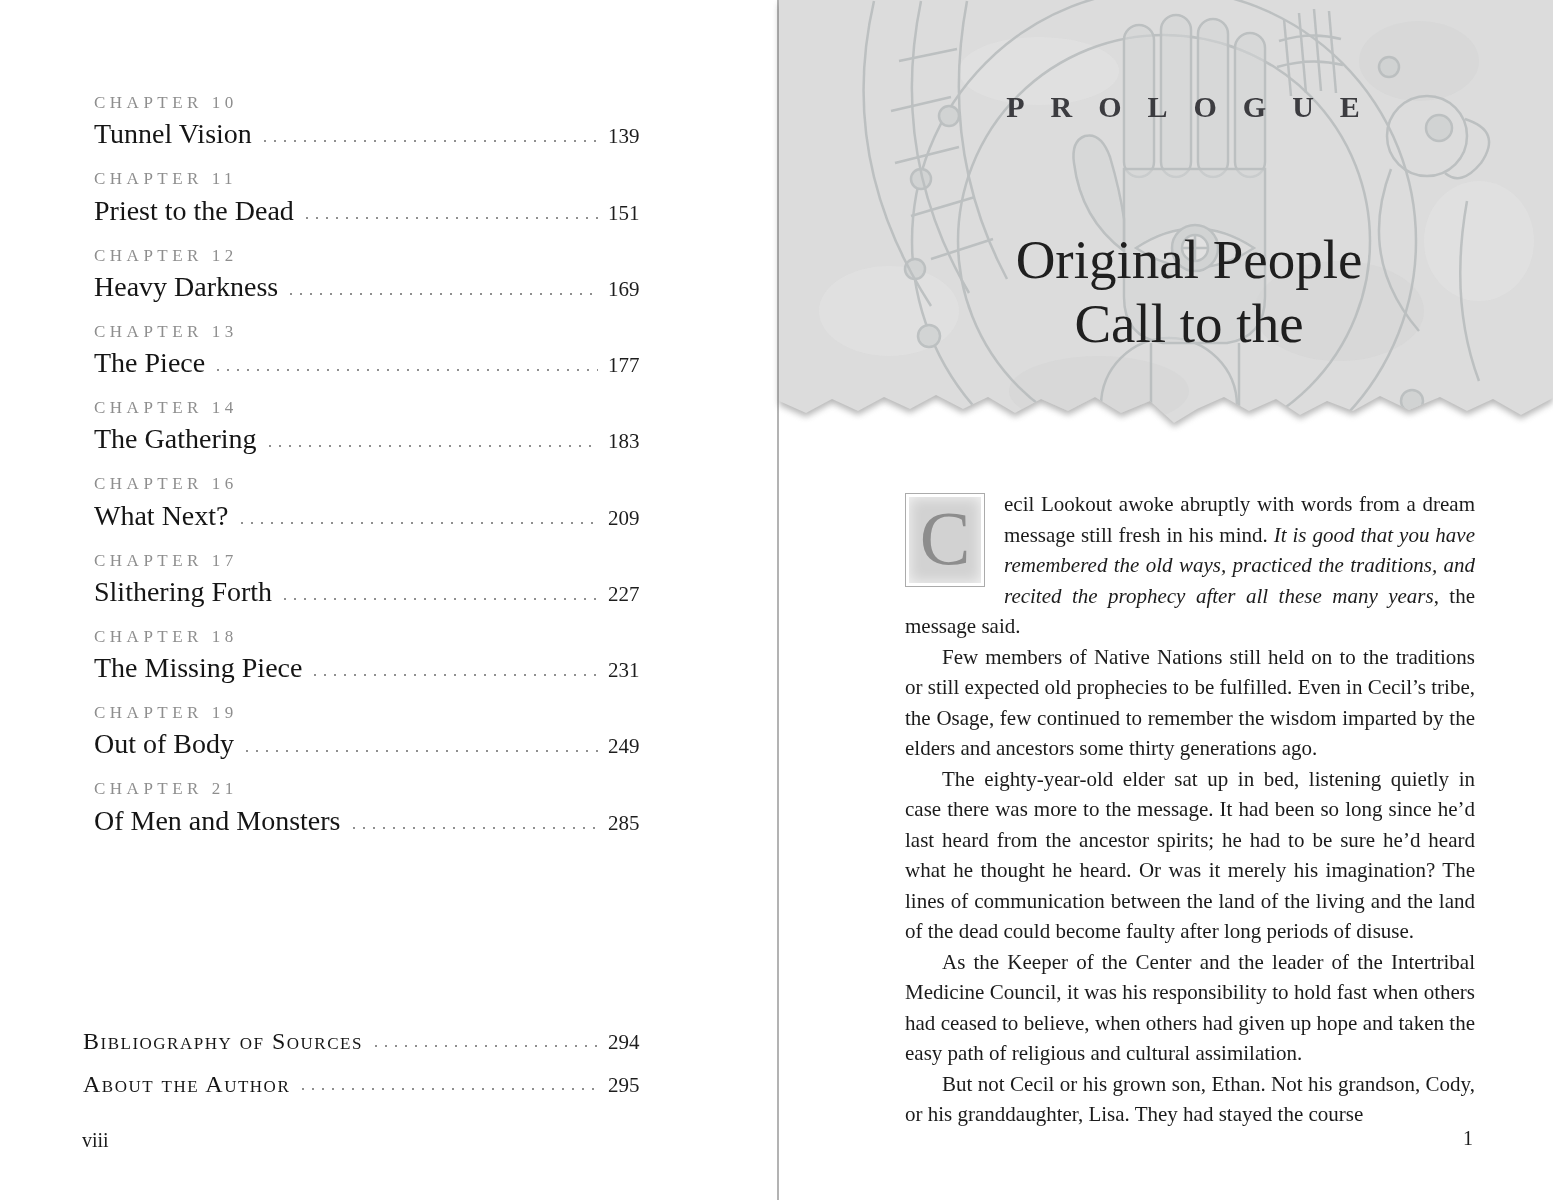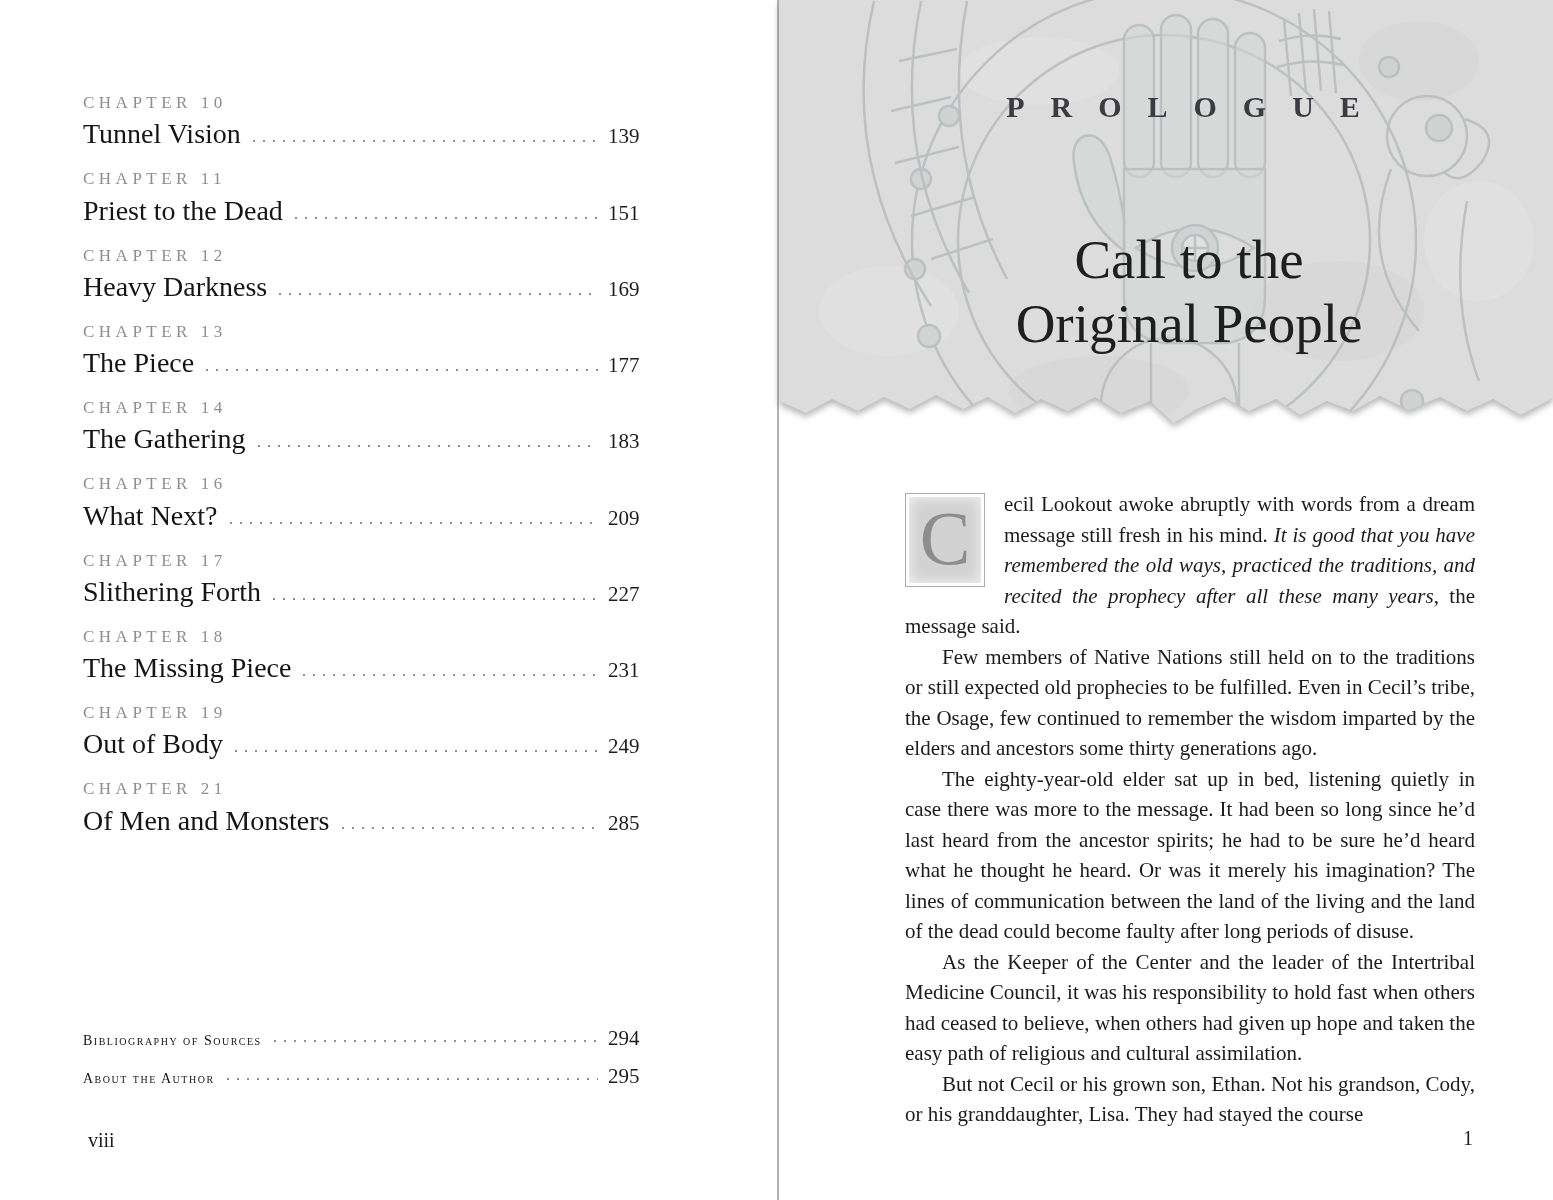--- a/index.html
+++ b/index.html
@@ -12,41 +12,41 @@
     border-bottom:1px solid #ebebeb;
     display:flex;
   }
   .page{position:relative;height:100%;}
   .page-left{width:777px;background:#ffffff;}
   .gutter{width:2px;background:#b3b3b3;height:100%;}
   .page-right{width:774px;background:#ffffff;}
 
   
   .toc{position:absolute;top:92px;left:83px;width:567px;}
-  .toc-entry{margin-bottom:17px;}
+  .toc-entry{margin-bottom:17px;margin-left:11px;}
   .toc-chapter{
     font-size:17px;letter-spacing:4.5px;color:#8e8e8e;
     margin-bottom:3px;line-height:1.25;
   }
   .toc-row{display:flex;align-items:baseline;}
   .toc-title{font-size:28px;color:#151515;white-space:nowrap;line-height:1.25;}
   .leader{
     flex:1;height:2px;align-self:flex-end;
     margin:0 10px 9px 12px;
     background:repeating-linear-gradient(90deg,#8f8f8f 0 2px,transparent 2px 10px);
   }
   .toc-page{font-size:21px;color:#1d1d1d;min-width:42px;text-align:left;}
   .backmatter{position:absolute;top:1026px;left:83px;width:567px;}
   .bm-row{margin-bottom:13px;}
   .bm-title{
-    font-size:14px;color:#151515;white-space:nowrap;
+    font-size:24px;color:#151515;white-space:nowrap;
     font-variant:small-caps;letter-spacing:1.5px;line-height:1.25;font-family:Liberation Serif, serif;
   }
   .folio{position:absolute;font-size:20px;color:#1c1c1c;}
-  .folio-left{left:88px;bottom:48px;}
+  .folio-left{left:82px;bottom:48px;}
   .folio-right{right:80px;bottom:50px;}
 
   
   .header-wrap{
     position:absolute;top:0;left:0;right:0;height:432px;
     filter:drop-shadow(0 4px 3px rgba(95,95,95,.45));
   }
   .header-art{
     position:absolute;inset:0;
     background:#dcdcdc;
@@ -269,22 +269,22 @@
 
             <circle cx="648" cy="135" r="40"></circle>
             <circle cx="660" cy="127" r="13" fill="#cfd2d2"></circle>
             <path d="M686 118 Q724 130 702 162 Q682 186 666 172"></path>
             <path d="M612 168 Q578 258 640 330"></path>
             <path d="M688 200 Q670 300 700 380"></path>
           </g>
         </svg>
         <div class="kicker">PROLOGUE</div>
         <h1 class="chapter-title">
+          <span>Original People</span>
           <span>Call to the</span>
-          <span>Original People</span>
         </h1>
       </div>
     </div>
 
     <div class="body-text" id="body-text">
       <div class="dropcap">
         <span class="dropcap-letter">C</span>
       </div>
 
     <p><span>ecil Lookout awoke abruptly with words from a dream message still fresh in his mind. </span><em>It is good that you have remembered the old ways, practiced the traditions, and recited the prophecy after all these many years</em><span>, the message said.</span></p>

